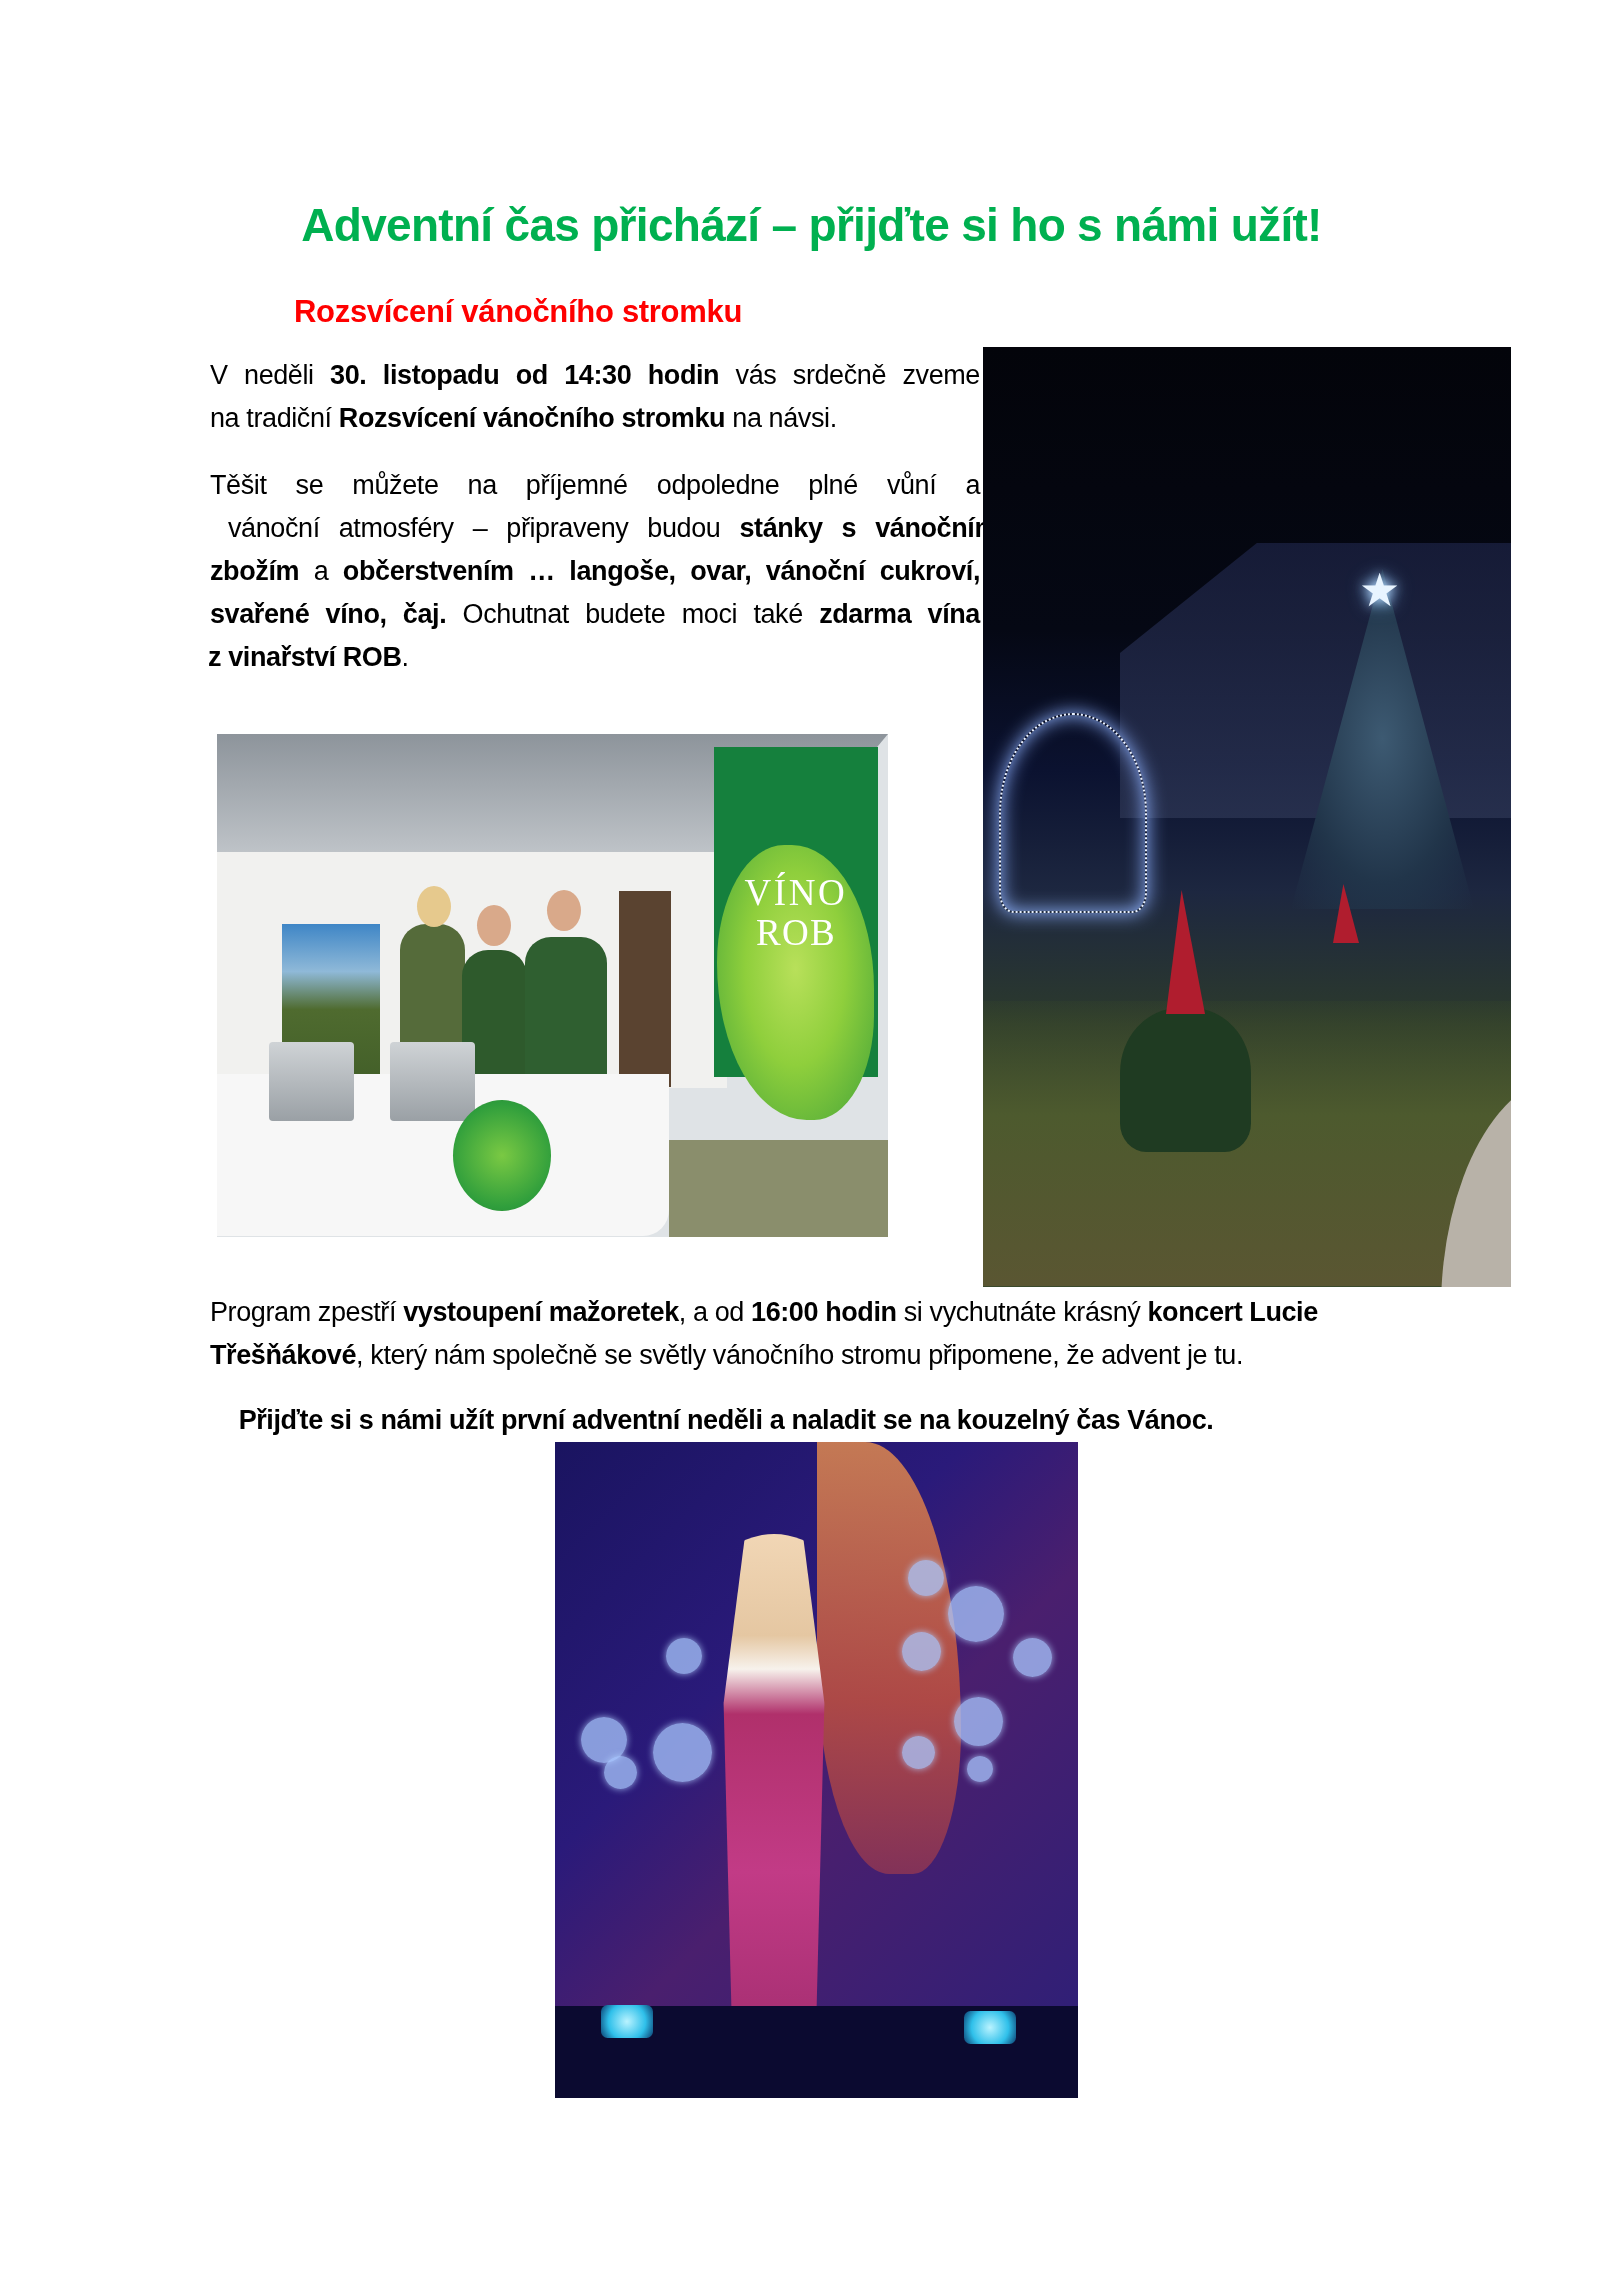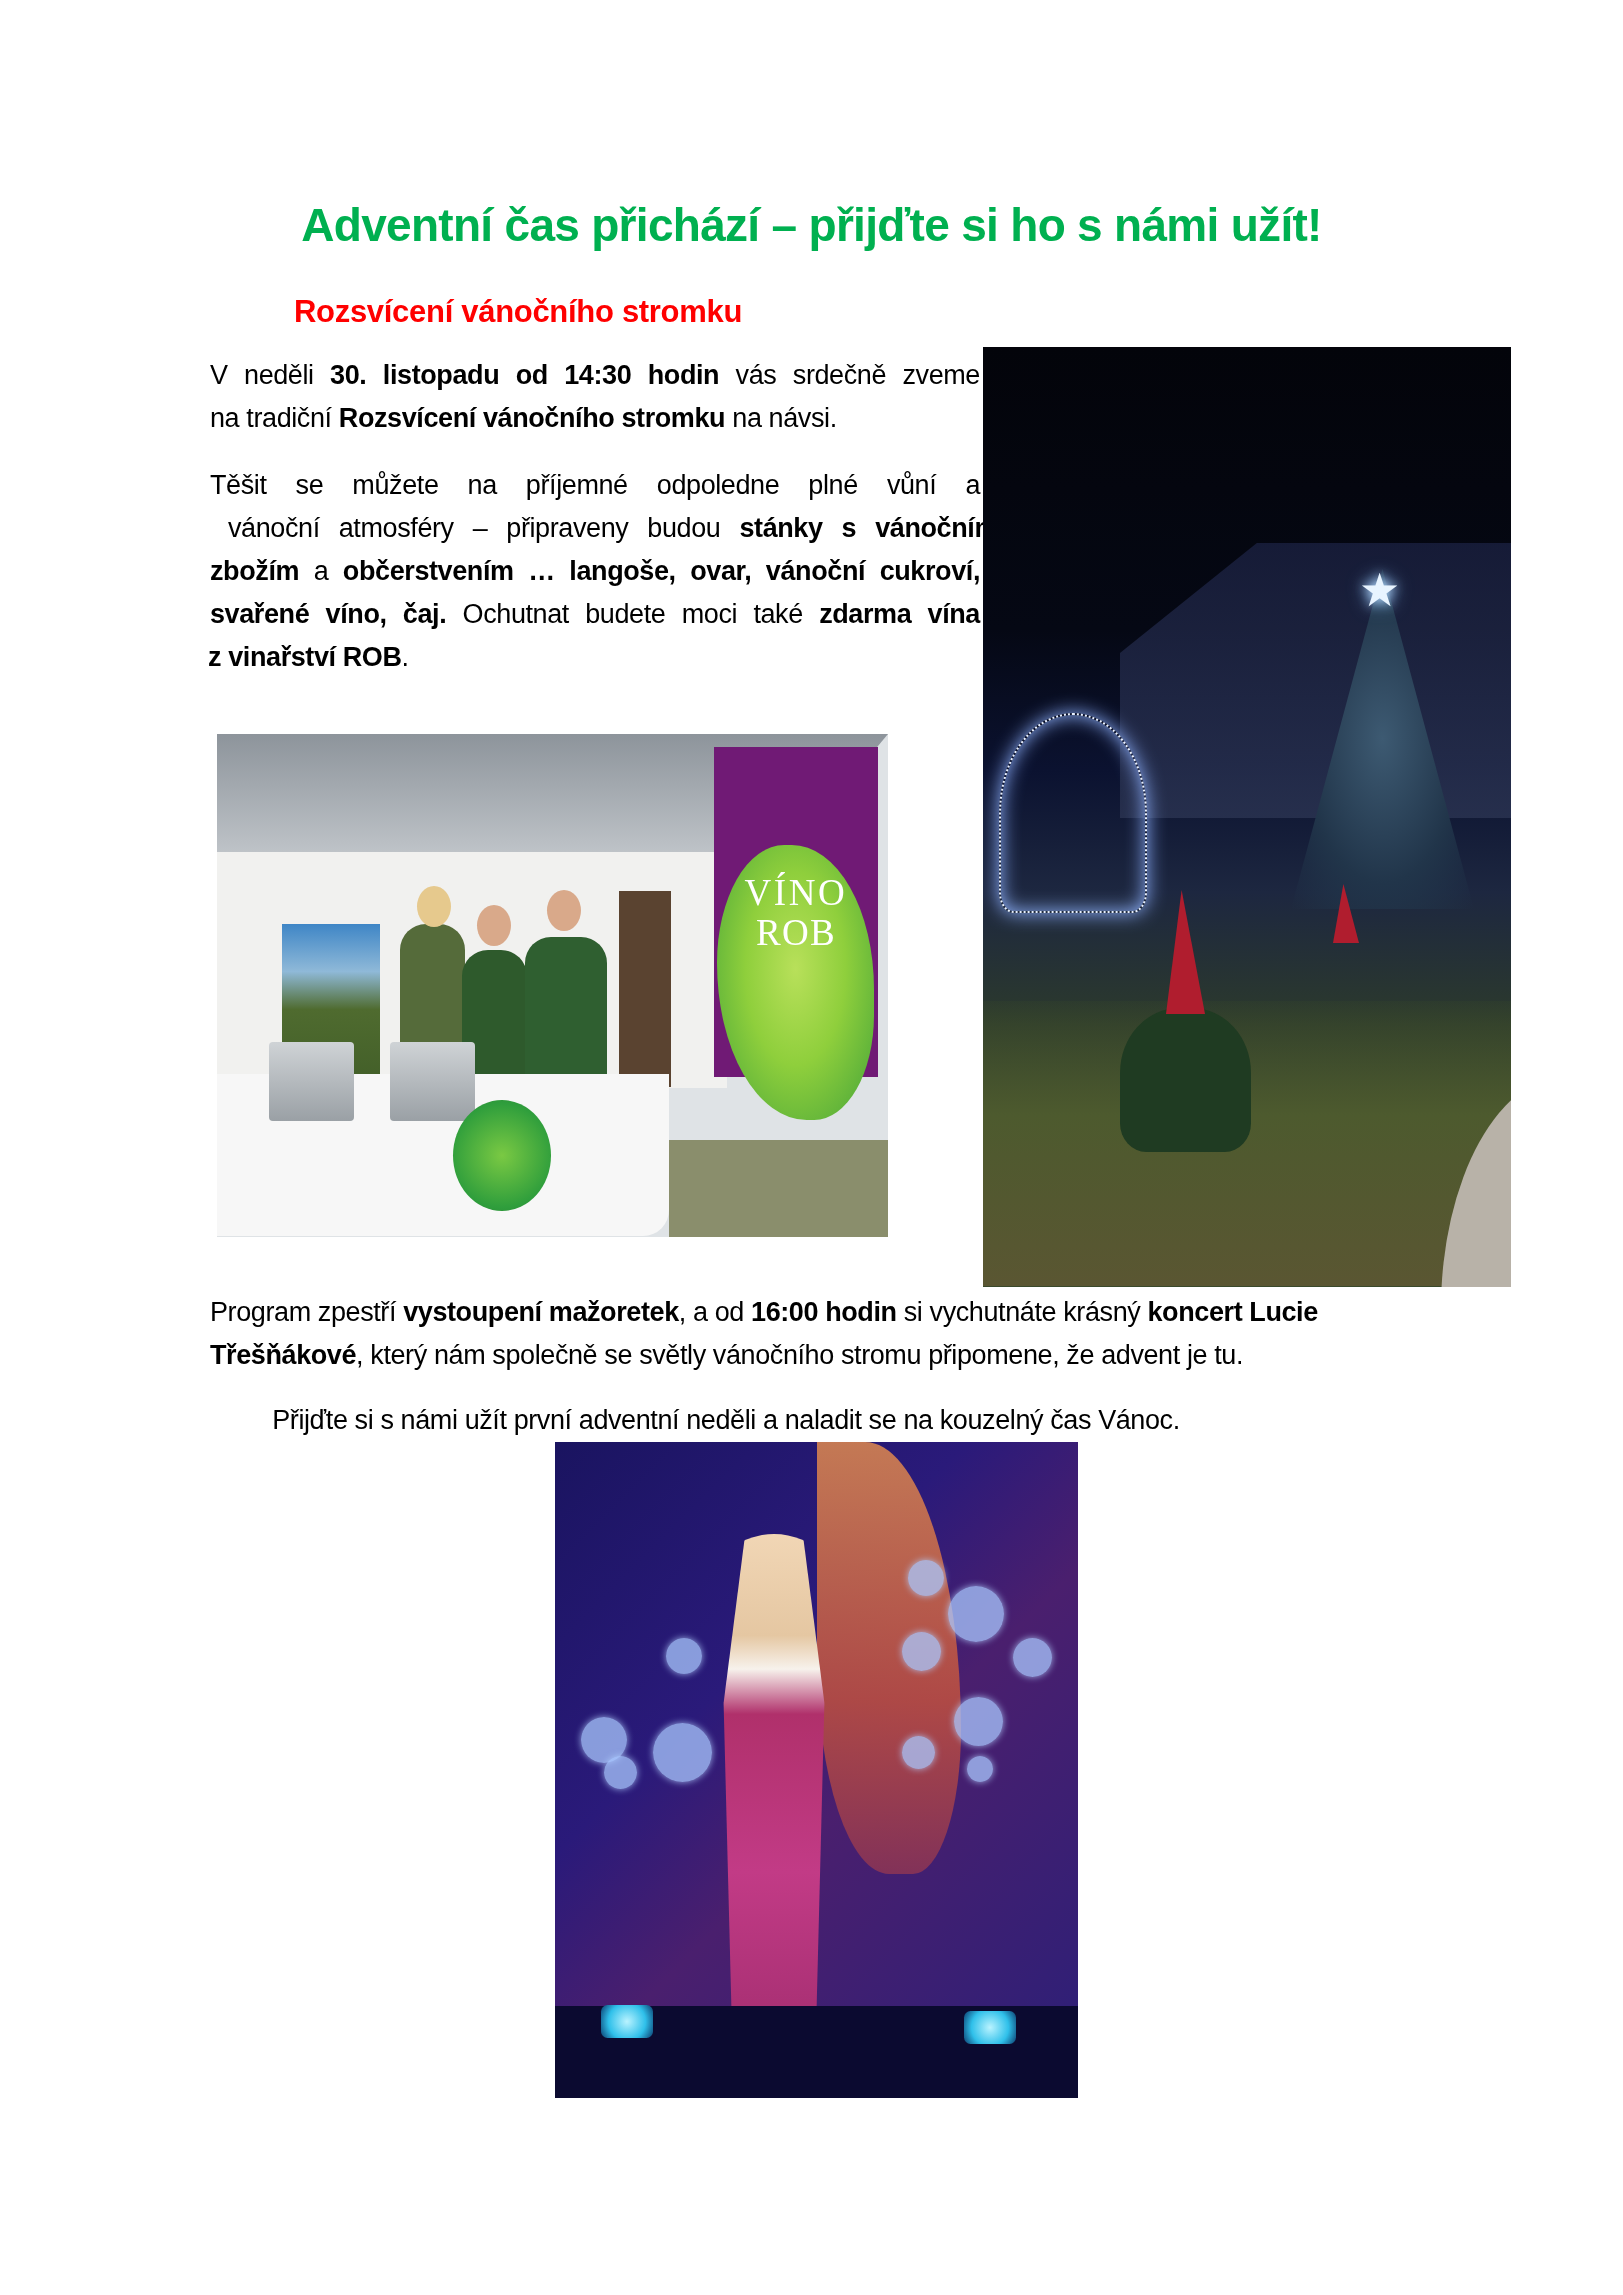--- a/index.html
+++ b/index.html
@@ -31,21 +31,21 @@
   .booth .h1 { left: 200px; top: 152px; background: #e6c98d; }
   .booth .h2 { left: 260px; top: 171px; }
   .booth .h3 { left: 330px; top: 156px; }
   .booth .door { position: absolute; left: 402px; top: 157px; width: 52px; height: 196px; background: #5a4330; }
   .booth .table { position: absolute; left: 0; top: 340px; width: 452px; height: 162px; background: #f7f7f7;
                   border-radius: 0 0 26px 0; }
   .booth .tablelogo { position: absolute; left: 236px; top: 366px; width: 98px; height: 111px; border-radius: 50%;
                       background: radial-gradient(circle, #7ac943 0%, #2f9e3c 70%, #2a7f34 100%); }
   .booth .bucket { position: absolute; top: 308px; width: 85px; height: 79px; background: linear-gradient(180deg,#cfd3d6,#9aa0a5); border-radius: 3.9px; }
   .booth .b1 { left: 52px; } .booth .b2 { left: 173px; }
-  .booth .banner { position: absolute; left: 497px; top: 13px; width: 164px; height: 330px; background: #701a75; }
+  .booth .banner { position: absolute; left: 497px; top: 13px; width: 164px; height: 330px; background: #15803d; }
   .booth .banner .splash { position: absolute; left: 3.3px; top: 98px; width: 157px; height: 275px;
                            background: radial-gradient(ellipse at 50% 45%, #b8e05a 0%, #8fcf3c 45%, #5fb33a 80%, rgba(95,179,58,0) 100%);
                            border-radius: 45% 55% 40% 60%; }
   .booth .banner .vino { position: absolute; left: 0; width: 164px; text-align: center; color: #ffffff;
                          font-family: "Liberation Serif", serif; }
   .booth .banner .vino1 { top: 124px; font-size: 37px; letter-spacing: 2.6px; }
   .booth .banner .vino2 { top: 164px; font-size: 37px; letter-spacing: 1.3px; }
   .booth .grass { position: absolute; left: 452px; top: 406px; width: 219px; height: 97px; background: #8a8e6c; }
   
   .night { left: 983px; top: 347px; width: 528px; height: 940px;
@@ -138,21 +138,21 @@
   <div class="gnome g1"></div>
   <div class="gnome g2"></div>
   <div class="path"></div>
 </div>
 
 <div>
   <div class="line" style="left:194px; top:1296px;"><span>Program zpestří </span><b>vystoupení mažoretek</b><span>, a od </span><b>16:00 hodin</b><span> si vychutnáte krásný </span><b>koncert Lucie</b></div>
   <div class="line" style="left:194px; top:1339px;"><b>Třešňákové</b><span>, který nám společně se světly vánočního stromu připomene, že advent je tu.</span></div>
 </div>
 
-<div class="line" style="left:0; width:1420px; text-align:center; top:1404px;">Přijďte si s námi užít první adventní neděli a naladit se na kouzelný čas Vánoc.</div>
+<div class="line" style="left:0; width:1420px; text-align:center; top:1404px;font-weight:bold;">Přijďte si s námi užít první adventní neděli a naladit se na kouzelný čas Vánoc.</div>
 
 <div class="img concert" title="Zpěvačka Lucie Třešňáková na pódiu">
   <div class="flame"></div>
   <div class="bokeh" style="left:26px;top:275px;width:46px;height:46px;"></div>
   <div class="bokeh" style="left:98px;top:281px;width:59px;height:59px;"></div>
   <div class="bokeh" style="left:49px;top:314px;width:33px;height:33px;"></div>
   <div class="bokeh" style="left:111px;top:196px;width:36px;height:36px;"></div>
   <div class="bokeh" style="left:393px;top:144px;width:56px;height:56px;"></div>
   <div class="bokeh" style="left:353px;top:118px;width:36px;height:36px;"></div>
   <div class="bokeh" style="left:399px;top:255px;width:49px;height:49px;"></div>

